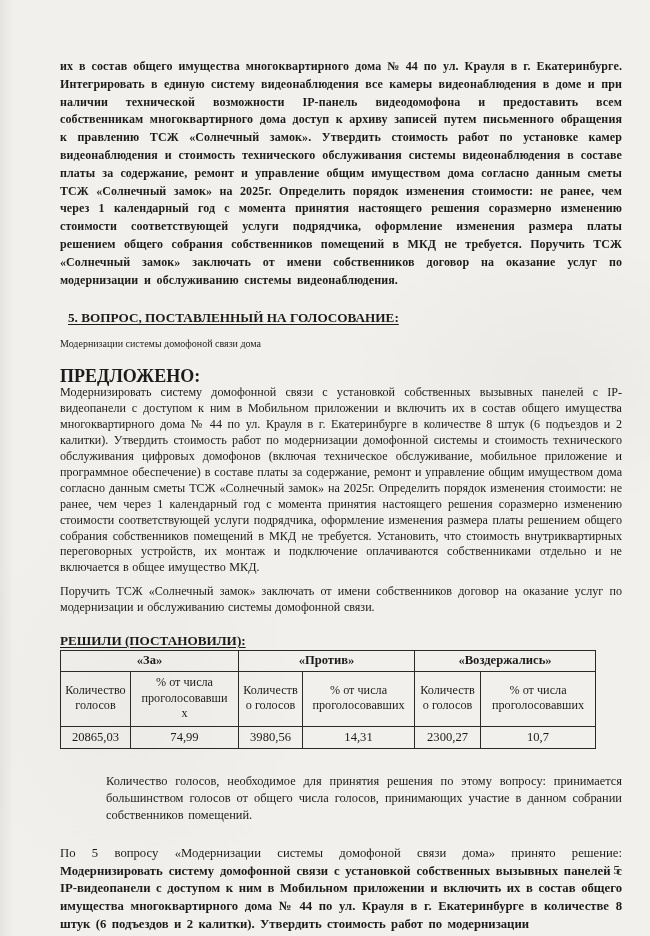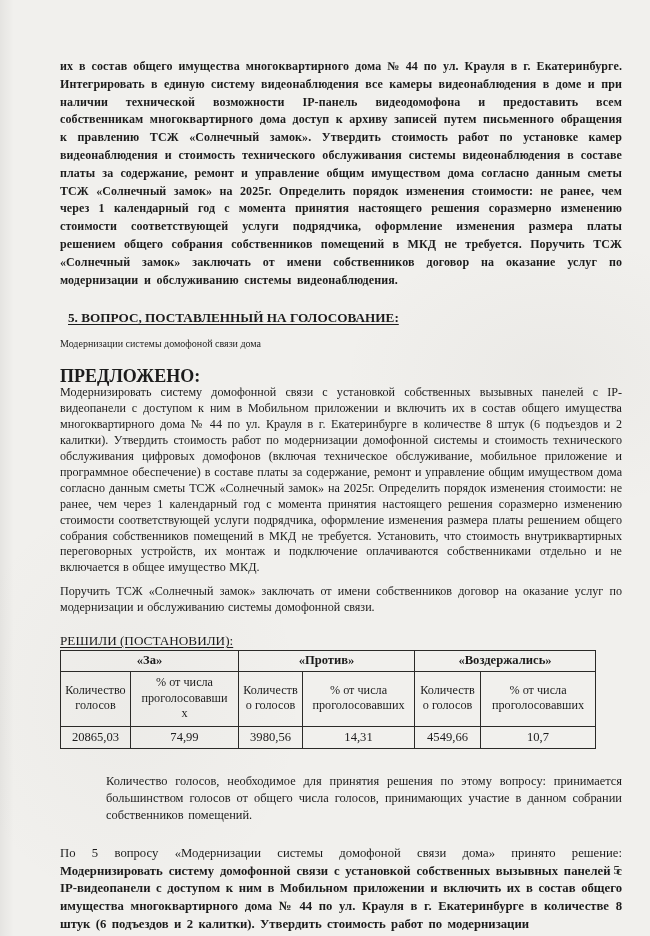--- a/index.html
+++ b/index.html
@@ -52,21 +52,21 @@
     line-height: 18px;
     margin: 0;
   }
   .p-body {
     font-size: 12.1px;
     line-height: 15.9px;
     word-spacing: 0.6px;
   }
   .p-body-last { margin-bottom: 16px; margin-top: 8px; }
   .h-decided {
-    font-weight: 400;
+    font-weight: 700;
     font-size: 13.2px;
     line-height: 17px;
     text-decoration: underline;
     text-underline-offset: 2px;
     margin: 0 0 1px 0;
   }
   table.vote {
     border-collapse: collapse;
     table-layout: fixed;
     width: 535px;
@@ -162,21 +162,21 @@
       <th>Количеств
 о голосов</th>
       <th>% от числа
 проголосовавших</th>
     </tr>
     <tr class="vals">
       <td>20865,03</td>
       <td>74,99</td>
       <td>3980,56</td>
       <td>14,31</td>
-      <td>4549,66</td>
+      <td>2300,27</td>
       <td>10,7</td>
     </tr>
   </tbody>
     </table>
 
   <p class="para p-quorum">Количество голосов, необходимое для принятия решения по этому вопросу: принимается большинством голосов от общего числа голосов, принимающих участие в данном собрании собственников помещений.</p>
 
   <p class="para p-resolution"><span>По 5 вопросу «Модернизации системы домофоной связи дома» принято решение: </span><span class="bold-part">Модернизировать систему домофонной связи с установкой собственных вызывных панелей с IP-видеопанели с доступом к ним в Мобильном приложении и включить их в состав общего имущества многоквартирного дома № 44 по ул. Крауля в г. Екатеринбурге в количестве 8 штук (6 подъездов и 2 калитки). Утвердить стоимость работ по модернизации</span></p>
 
   <div class="page-number">5</div>

